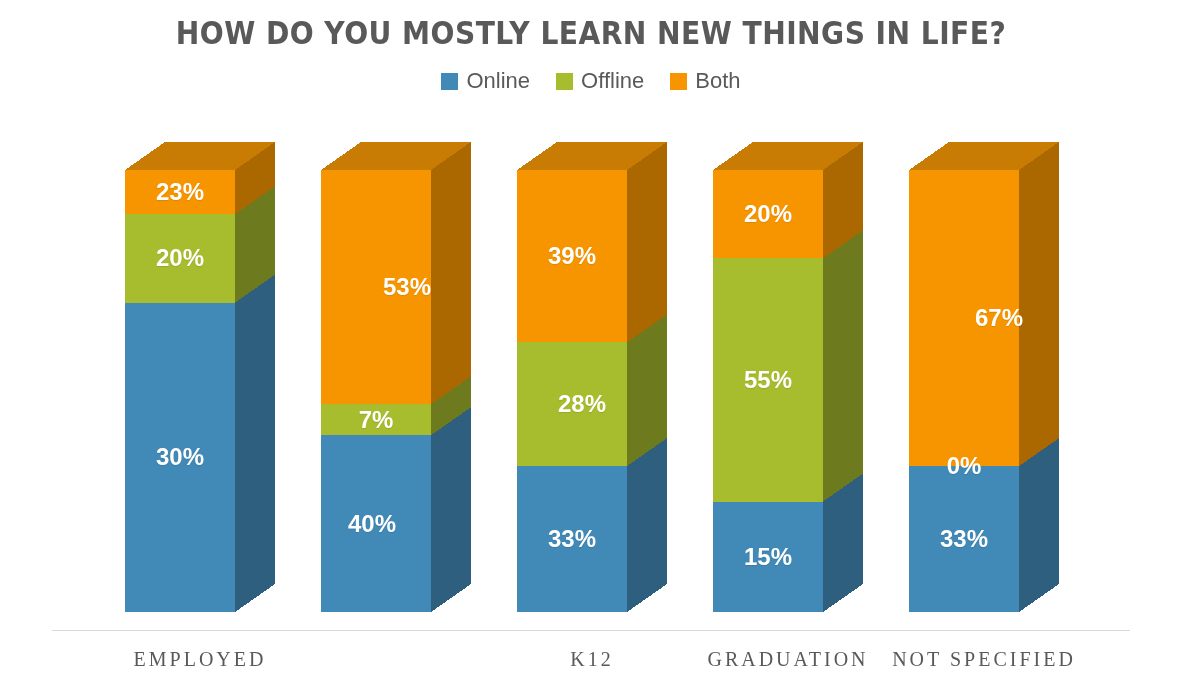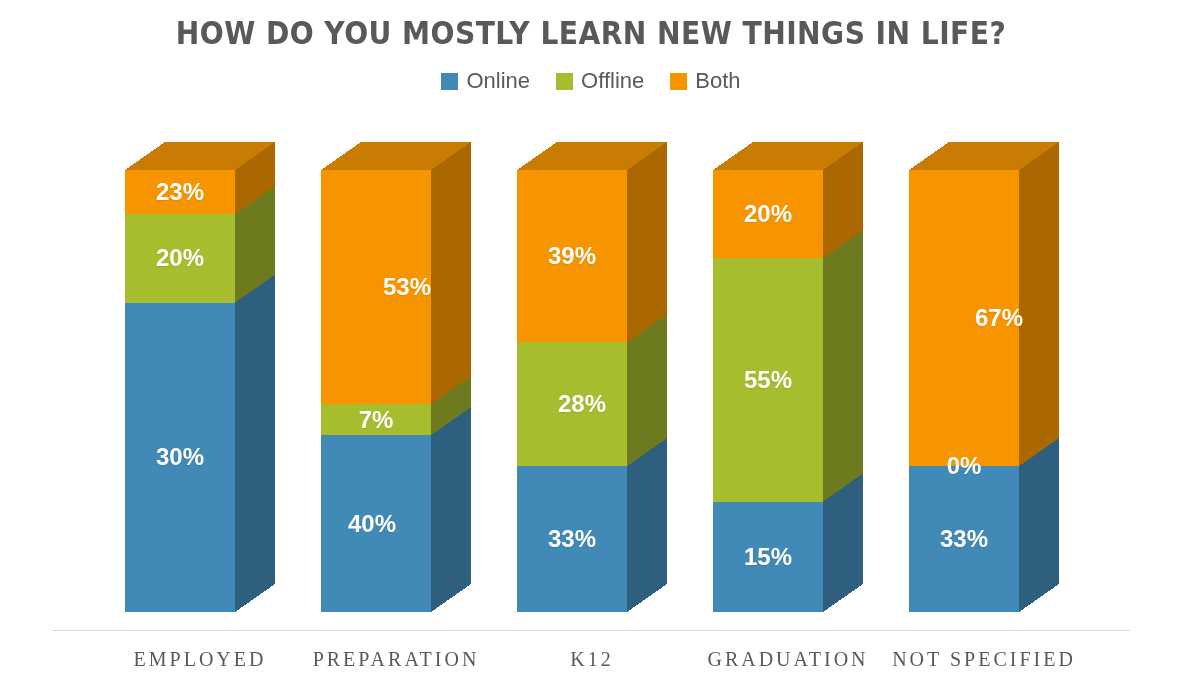--- a/index.html
+++ b/index.html
@@ -170,21 +170,20 @@
         <polygon points="909,169.99999999999994 949,141.99999999999994 1059,141.99999999999994 1019,169.99999999999994" fill="#c87c04" shape-rendering="crispEdges"></polygon>
         <polygon points="909,466.14 1019,466.14 1019,612 909,612" fill="#4189b6" shape-rendering="crispEdges"></polygon>
         <polygon points="909,169.99999999999994 1019,169.99999999999994 1019,466.14 909,466.14" fill="#f79500" shape-rendering="crispEdges"></polygon>
       </svg>
   </div>
 
   <div class="axis-line"></div>
 
   <div class="cat-labels">
       <div class="cat-label" style="left: 50px; width: 300px; top: 0px;">EMPLOYED</div>
-      <div class="cat-label" style="left: 246px; width: 300px; top: 0px;">PREPARATION</div>
       <div class="cat-label" style="left: 442px; width: 300px; top: 0px;">K12</div>
       <div class="cat-label" style="left: 834px; width: 300px; top: 0px;">NOT SPECIFIED</div>
       <div class="cat-label" style="left: 638px; width: 300px; top: 0px;">GRADUATION</div>
     </div>
 
   <div id="value-labels">
       <div class="val-label" style="left: 125px; width: 110px; top: 441.3px; line-height: 32px;">30%</div>
       <div class="val-label" style="left: 125px; width: 110px; top: 242.4px; line-height: 32px;">20%</div>
       <div class="val-label" style="left: 125px; width: 110px; top: 176.1px; line-height: 32px;">23%</div>
       <div class="val-label" style="left: 321px; width: 102px; top: 507.6px; line-height: 32px;">40%</div>

